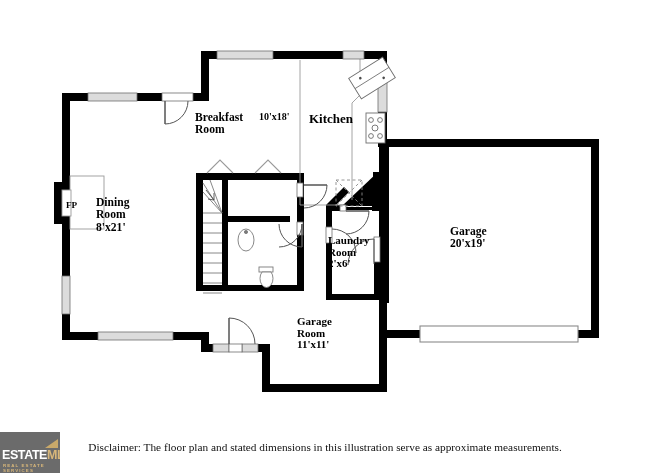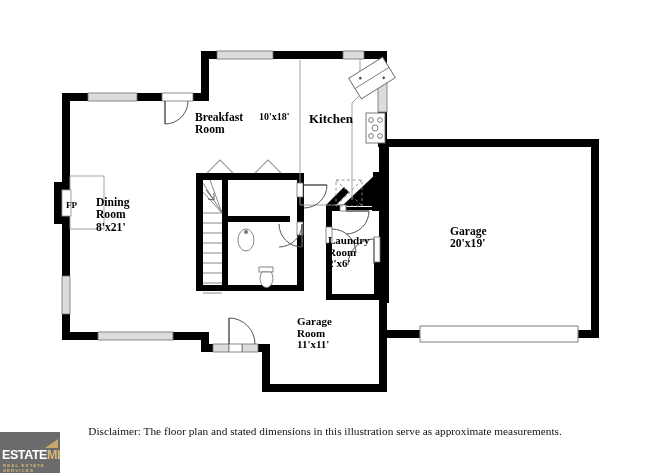--- a/index.html
+++ b/index.html
@@ -37,21 +37,21 @@
     position: absolute;
     left: 0;
     top: 424px;
     width: 650px;
     text-align: center;
     font-family: "Liberation Serif", "DejaVu Serif", serif;
     font-size: 11.3px;
     color: #111111;
     line-height: 1.33;
   }
-  .disclaimer div { white-space: nowrap; }
+  .disclaimer div { white-space: nowrap; margin-top: 16px; }
   #logo {
     position: absolute;
     left: 0px;
     top: 432px;
     width: 60px;
     height: 41px;
     background: #6b6b6b;
     overflow: hidden;
   }
   #logo .logo-roof {

